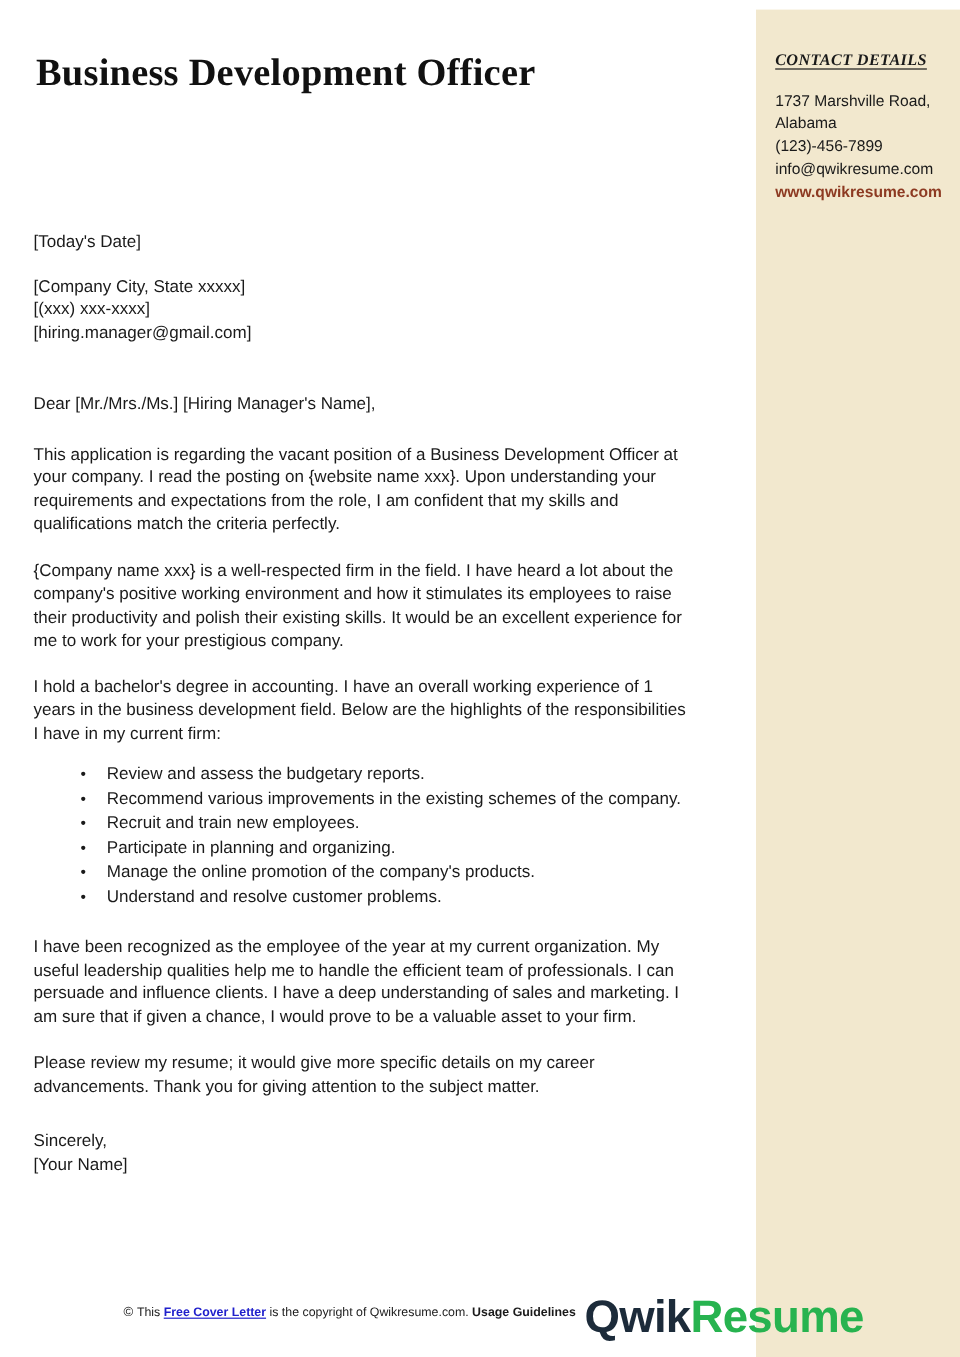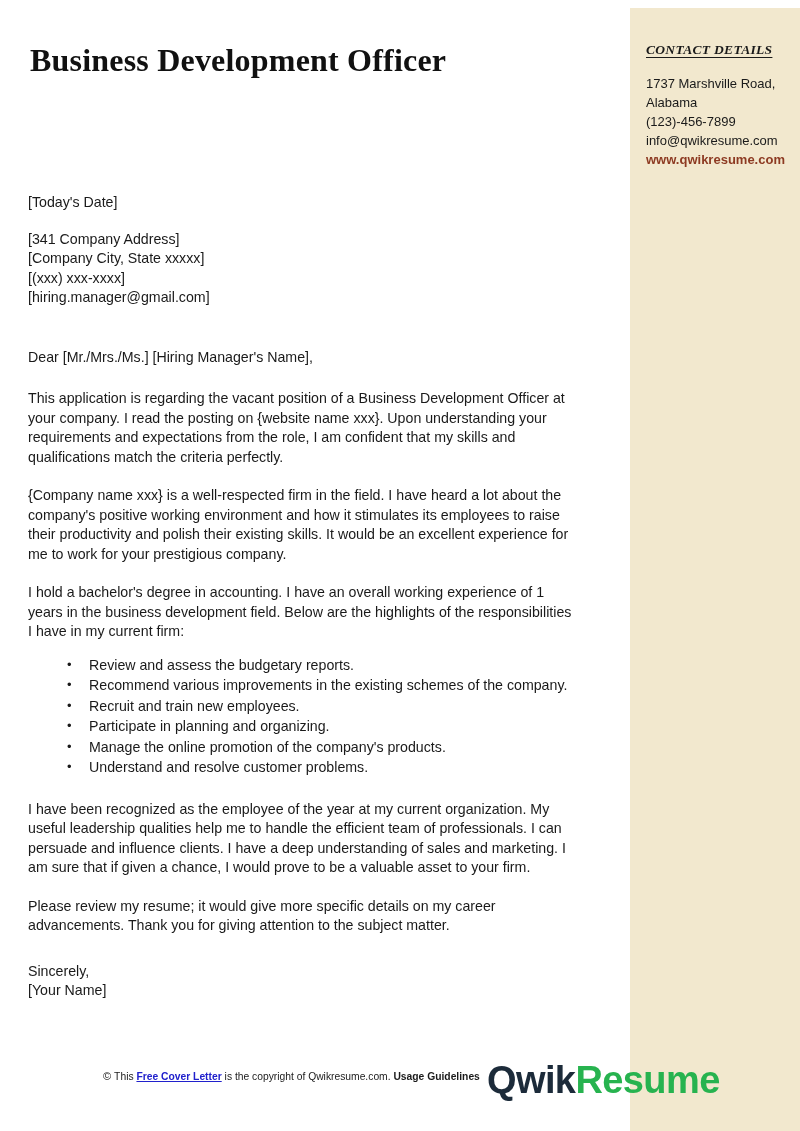--- a/index.html
+++ b/index.html
@@ -139,21 +139,21 @@
   }
   .closing .line {
     white-space: nowrap;
   }
 
   
   .footer {
     position: absolute;
     left: 0;
     right: 0;
-    bottom: 28px;
+    bottom: 10px;
     height: 44px;
     text-decoration: underline;
   }
   .footer-credit {
     position: absolute;
     left: 103px;
     top: 11px;
     font-size: 10.3px;
     color: #1a1a1a;
     white-space: nowrap;
@@ -201,21 +201,20 @@
 
   <header class="header">
     <h2 class="job-title">Business Development Officer</h2>
   </header>
 
   <main class="letter">
 
     <p class="date-line">[Today's Date]</p>
 
     <div class="addr-block">
-      <div class="line">[341 Company Address]</div>
       <div class="line">[Company City, State xxxxx]</div>
       <div class="line">[(xxx) xxx-xxxx]</div>
       <div class="line">[hiring.manager@gmail.com]</div>
     </div>
 
     <p class="salutation">Dear [Mr./Mrs./Ms.] [Hiring Manager's Name],</p>
 
     <p class="para">This application is regarding the vacant position of a Business Development Officer at your company. I read the posting on {website name xxx}. Upon understanding your requirements and expectations from the role, I am confident that my skills and qualifications match the criteria perfectly.</p>
     <p class="para">{Company name xxx} is a well-respected firm in the field. I have heard a lot about the company's positive working environment and how it stimulates its employees to raise their productivity and polish their existing skills. It would be an excellent experience for me to work for your prestigious company.</p>
     <p class="para tight">I hold a bachelor's degree in accounting. I have an overall working experience of 1 years in the business development field. Below are the highlights of the responsibilities I have in my current firm:</p>

